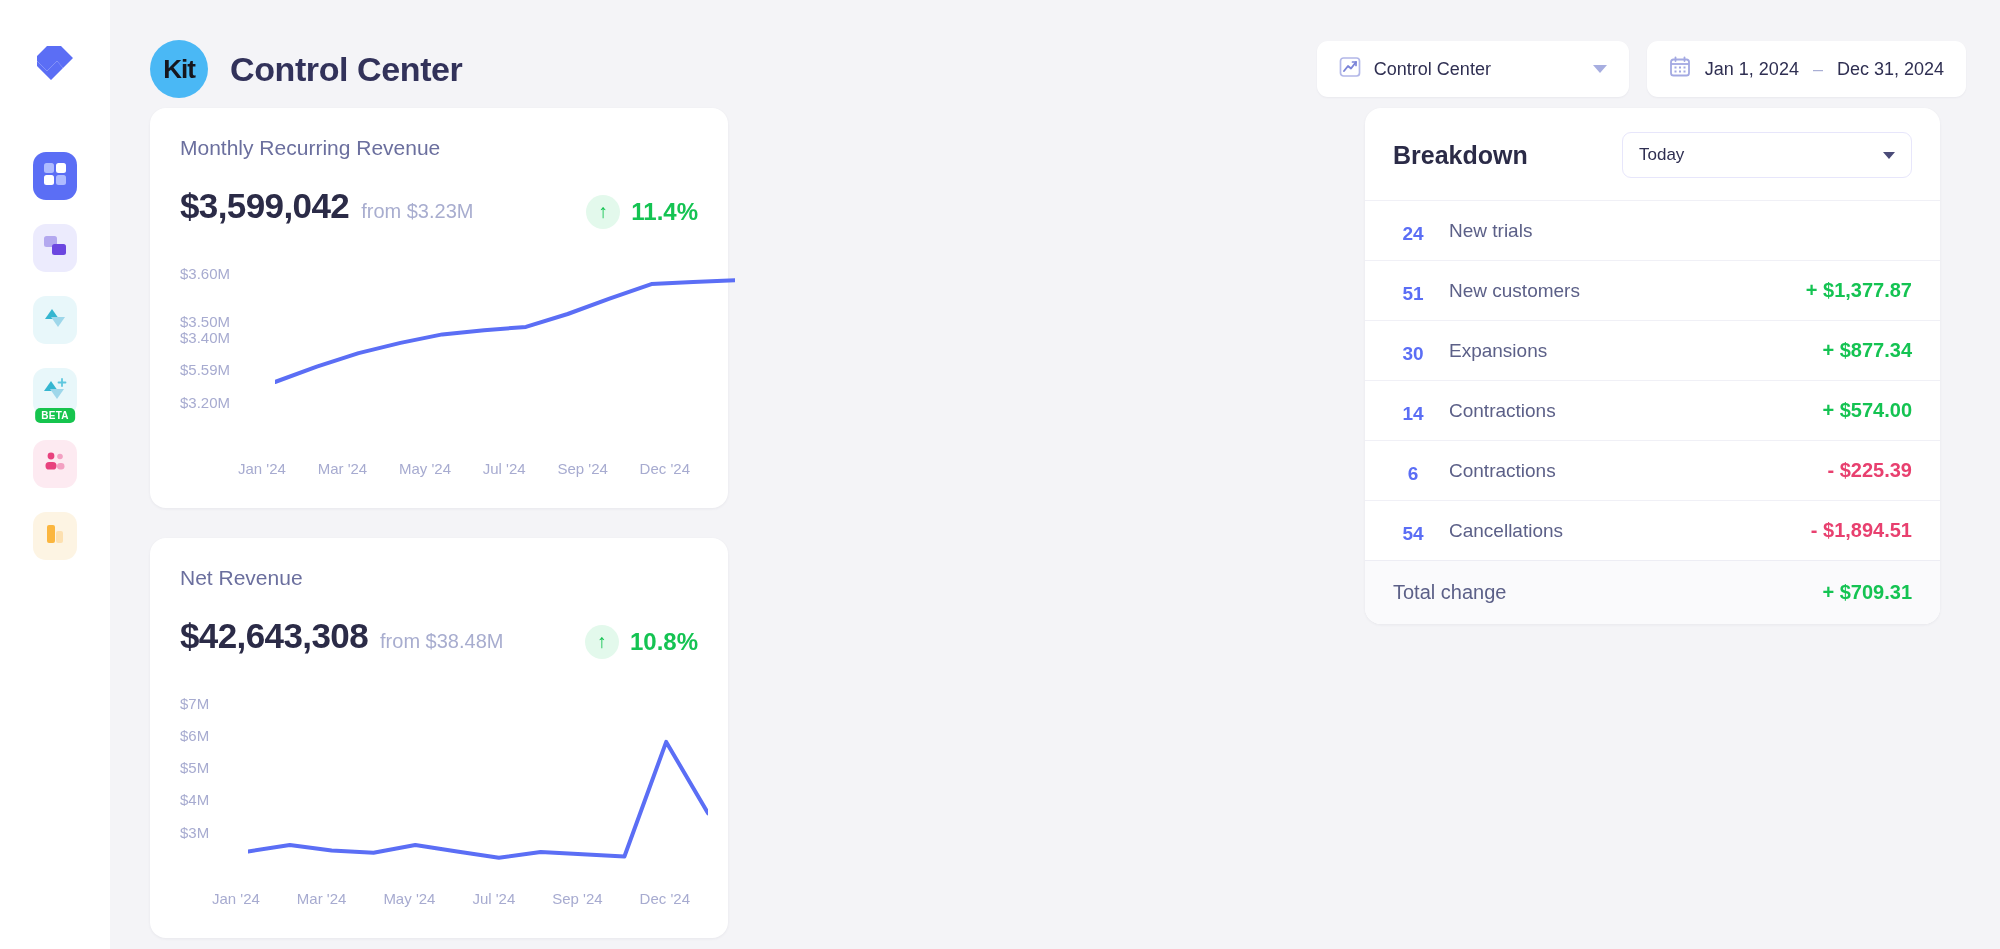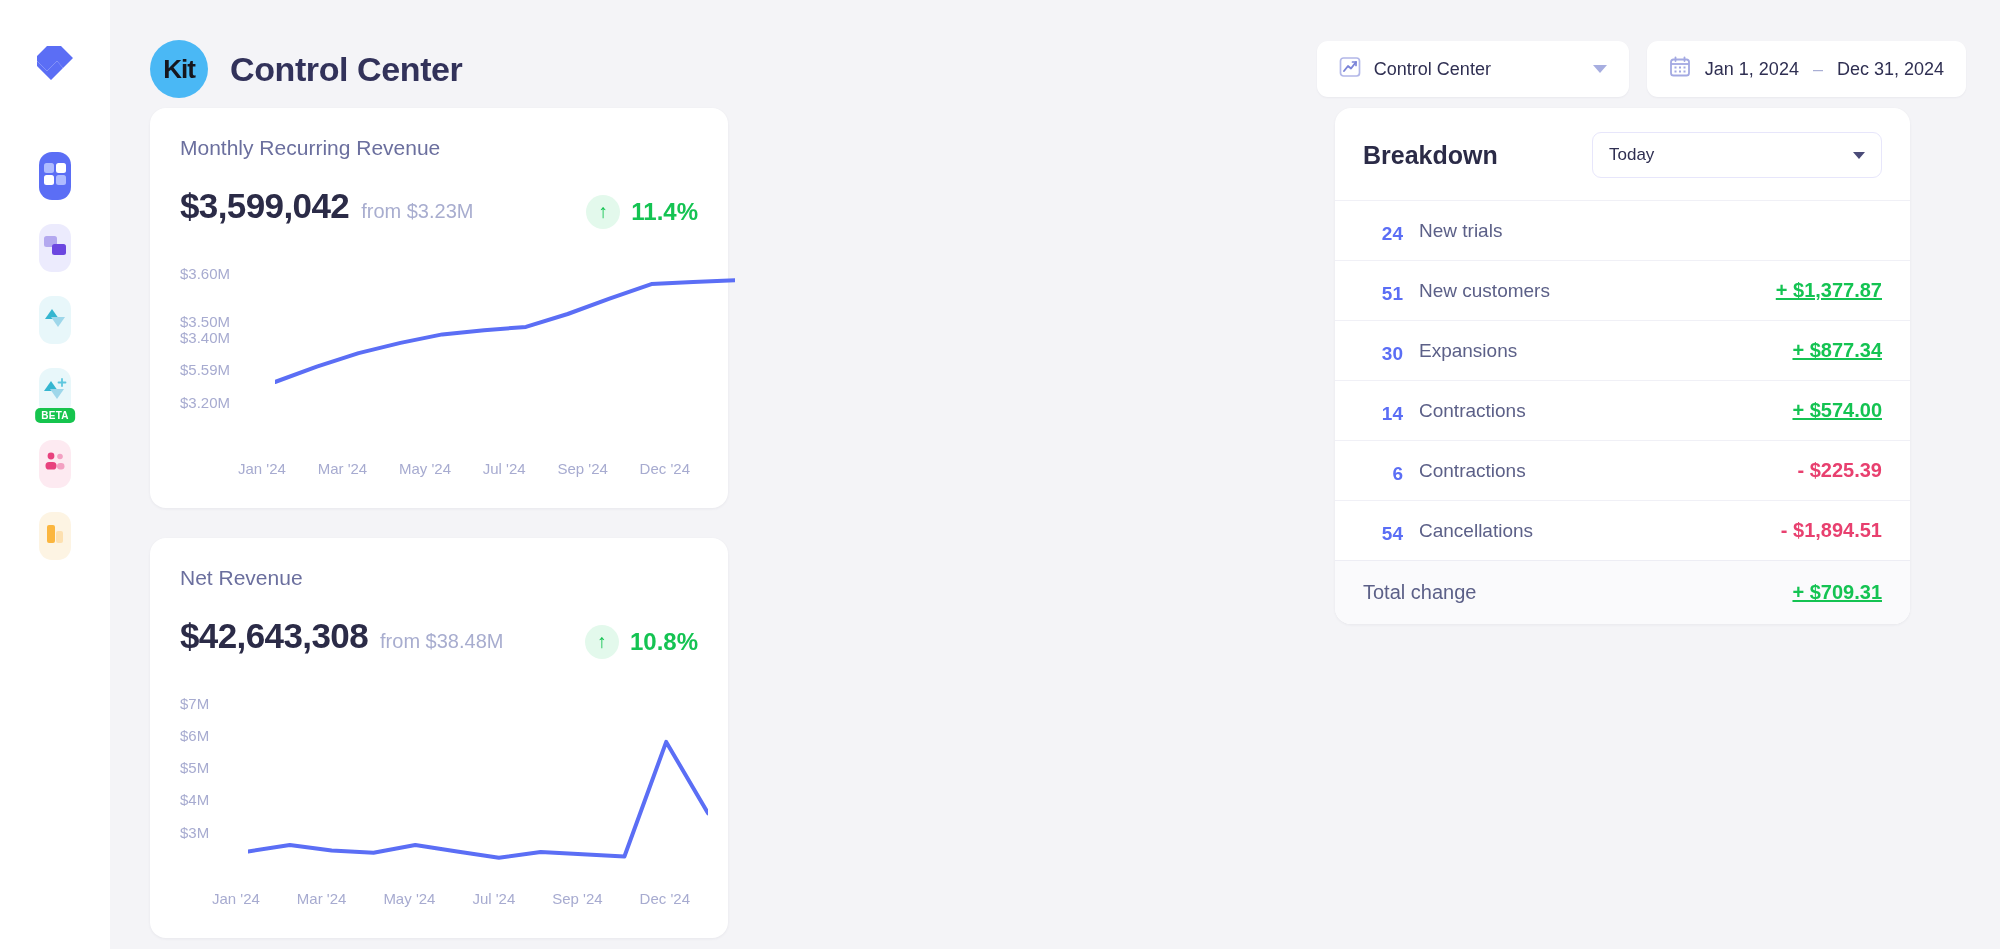--- a/index.html
+++ b/index.html
@@ -14,21 +14,21 @@
   
   .sidebar {
     width: 110px; min-width: 110px; height: 949px;
     background: #ffffff;
     display: flex; flex-direction: column; align-items: center;
     padding-top: 34px;
   }
   .brand-logo { width: 56px; height: 56px; margin-bottom: 62px; }
   .nav { display: flex; flex-direction: column; align-items: center; gap: 24px; }
   .nav-item {
-    width: 32px; height: 48px; border-radius: 13px;
+    width: 44px; height: 48px; border-radius: 13px;
     display: flex; align-items: center; justify-content: center;
     position: relative; cursor: pointer;
   }
   .nav-item.active { background: #5b6ef5; }
   .nav-item.n2 { background: #ecebfd; }
   .nav-item.n3 { background: #e8f7fa; }
   .nav-item.n4 { background: #e8f7fa; }
   .nav-item.n5 { background: #fdeaf1; }
   .nav-item.n6 { background: #fdf4e3; }
   .beta-badge {
@@ -69,21 +69,21 @@
     margin-left: auto;
     width: 0; height: 0;
     border-left: 7px solid transparent; border-right: 7px solid transparent;
     border-top: 8px solid #a7aee0;
   }
   .daterange { gap: 14px; }
   .daterange .dash { color: #a9aed4; font-size: 18px; }
 
   
   .content {
-    display: flex; 
+    display: flex; gap: 30px;
     padding: 0 40px 0 40px;
   }
   .left-col { display: flex; flex-wrap: wrap; gap: 30px; width: 1185px; }
   .right-col { width: 575px; display: flex; flex-direction: column; gap: 30px; }
 
   .card {
     background: #fff; border-radius: 16px;
     box-shadow: 0 1px 3px rgba(30,30,70,.06);
   }
   .metric-card { width: 578px; height: 400px; padding: 28px 30px 16px 30px; }
@@ -125,24 +125,24 @@
     display: flex; align-items: center; padding: 0 16px; gap: 10px;
     font-size: 17px; color: #2f2f52; cursor: pointer;
   }
   .mini-select .caret { border-top-color: #4a4b78; border-left-width: 6px; border-right-width: 6px; border-top-width: 7px; }
   .brk-row {
     display: flex; align-items: center;
     padding: 0 28px; height: 60px;
     border-top: 1px solid #f0f0f6;
     font-size: 19px;
   }
-  .brk-count { color: #5b6ef5; font-weight: bold; width: 40px; text-align: right; margin-top: 7px; }
+  .brk-count { color: #5b6ef5; font-weight: bold; width: 40px; text-align: center; margin-top: 7px; }
   .brk-label { color: #5c6088; margin-left: 16px; }
   .brk-amt { margin-left: auto; font-weight: bold; font-size: 20px; }
-  .brk-amt.pos { color: #14c352; text-decoration: underline; }
+  .brk-amt.pos { color: #14c352; }
   .brk-amt.neg { color: #e8406f; }
   .brk-total {
     display: flex; align-items: center;
     padding: 0 28px; height: 64px;
     border-top: 1px solid #ededf4;
     background: #fafafc;
     border-radius: 0 0 16px 16px;
   }
   .brk-total-label { font-size: 20px; color: #5c6088; }
 </style>

